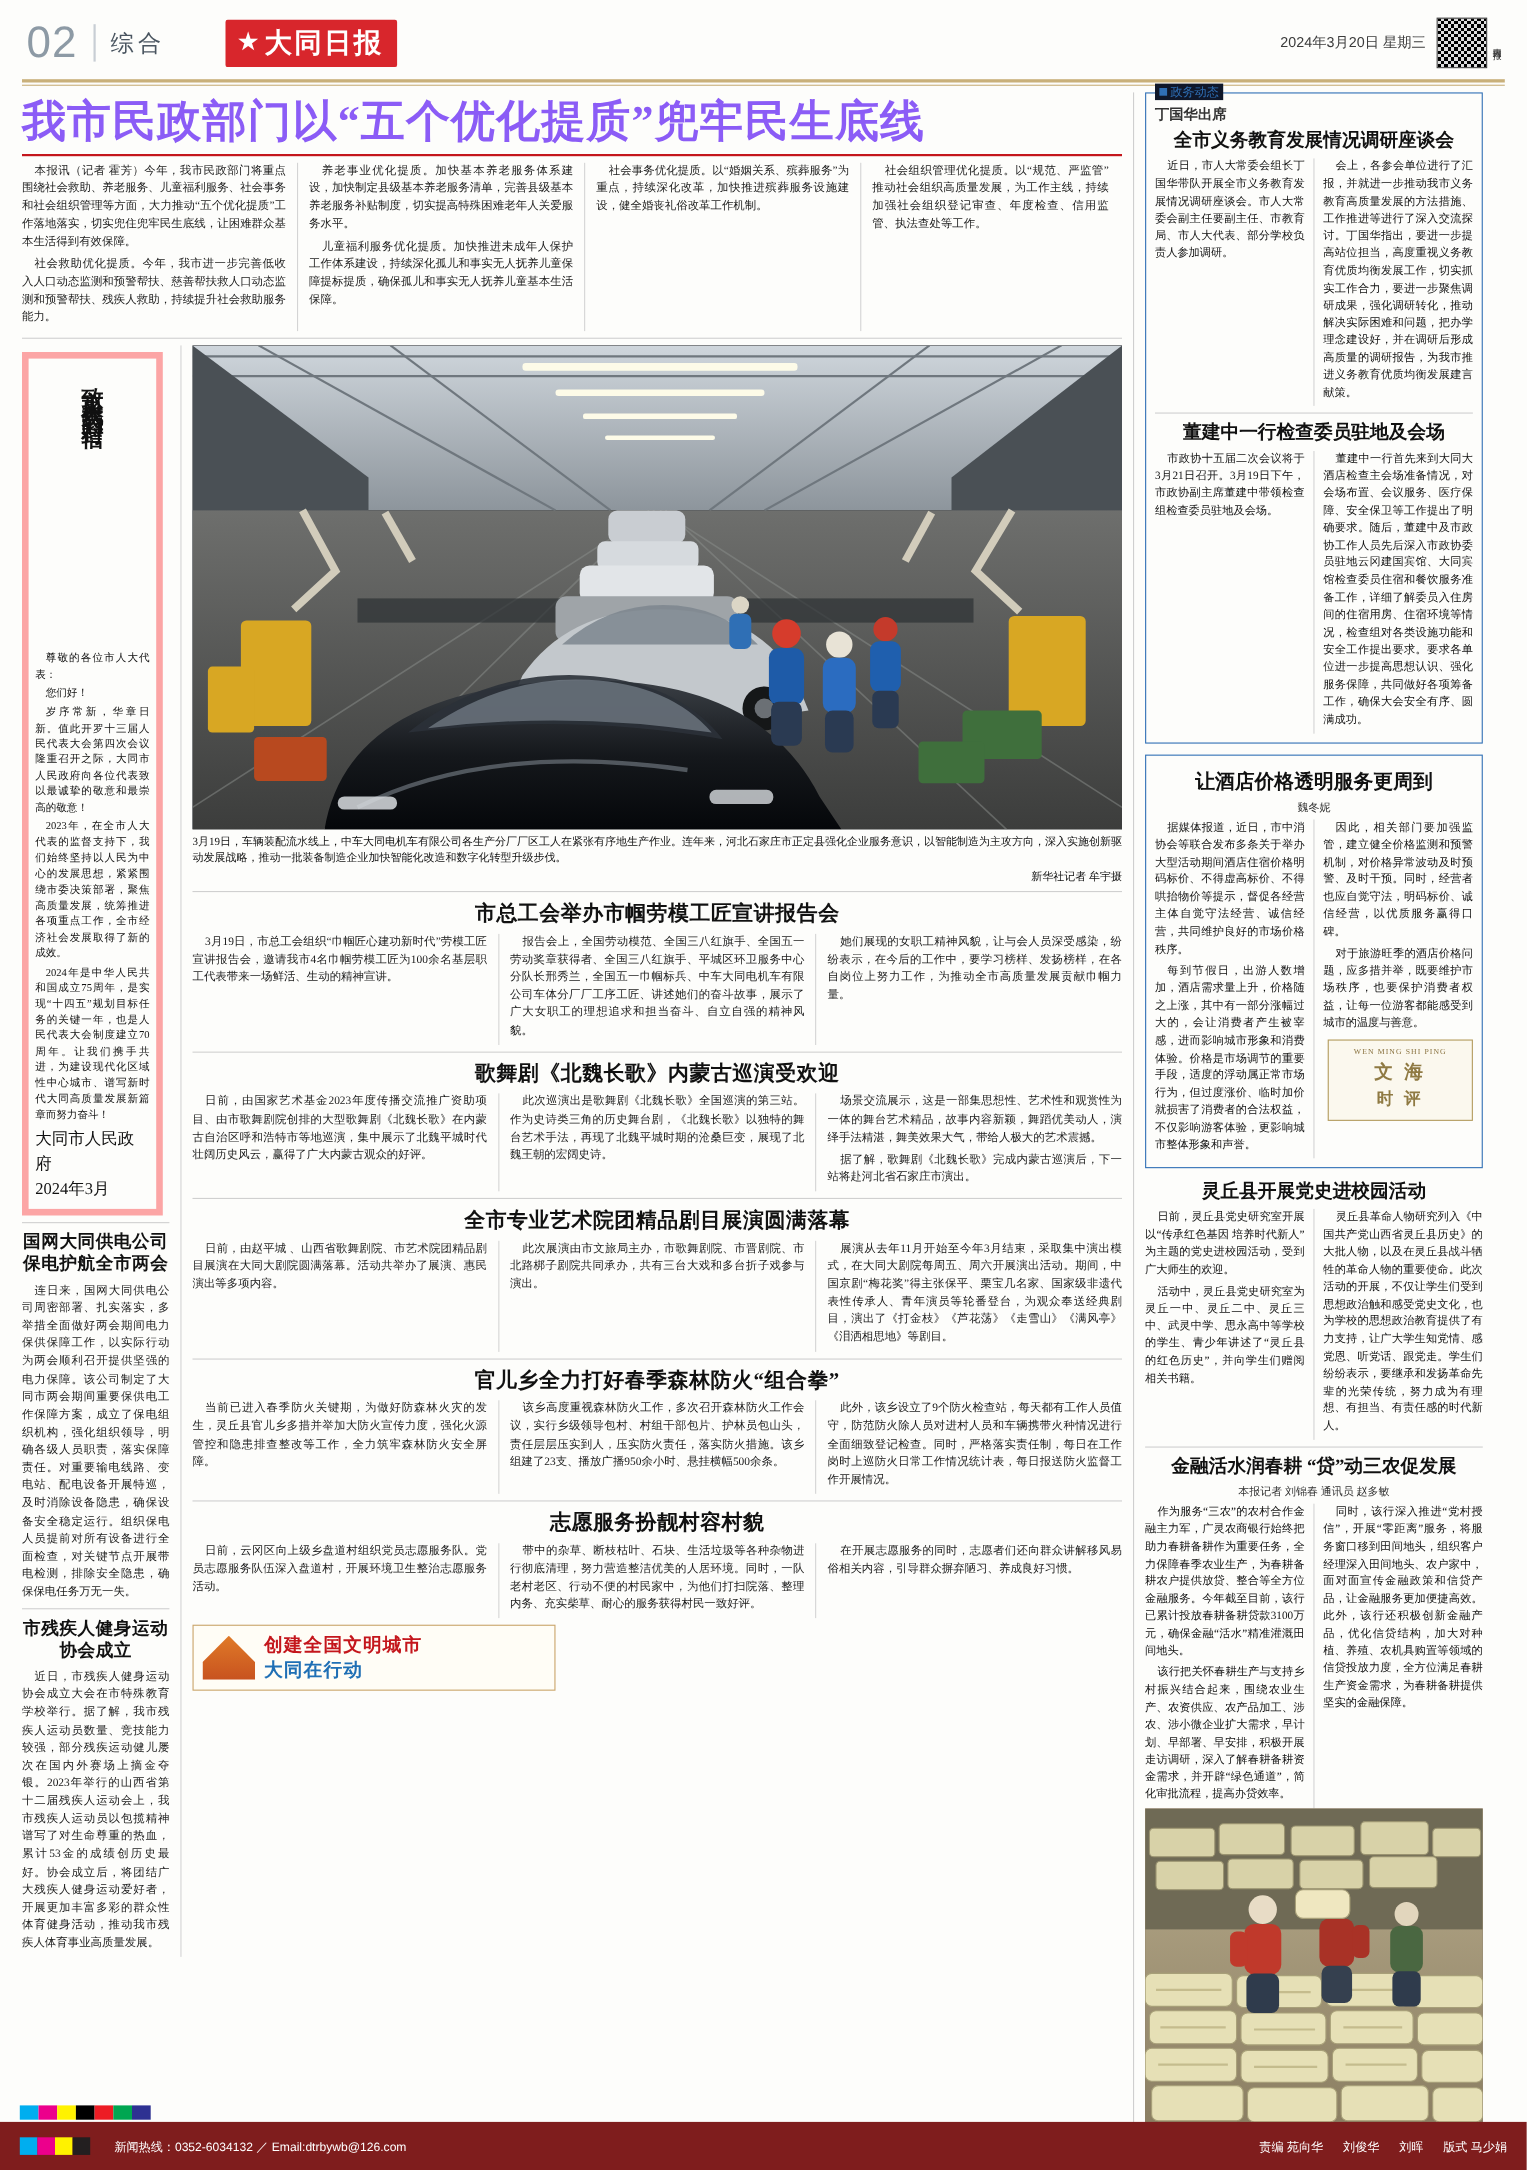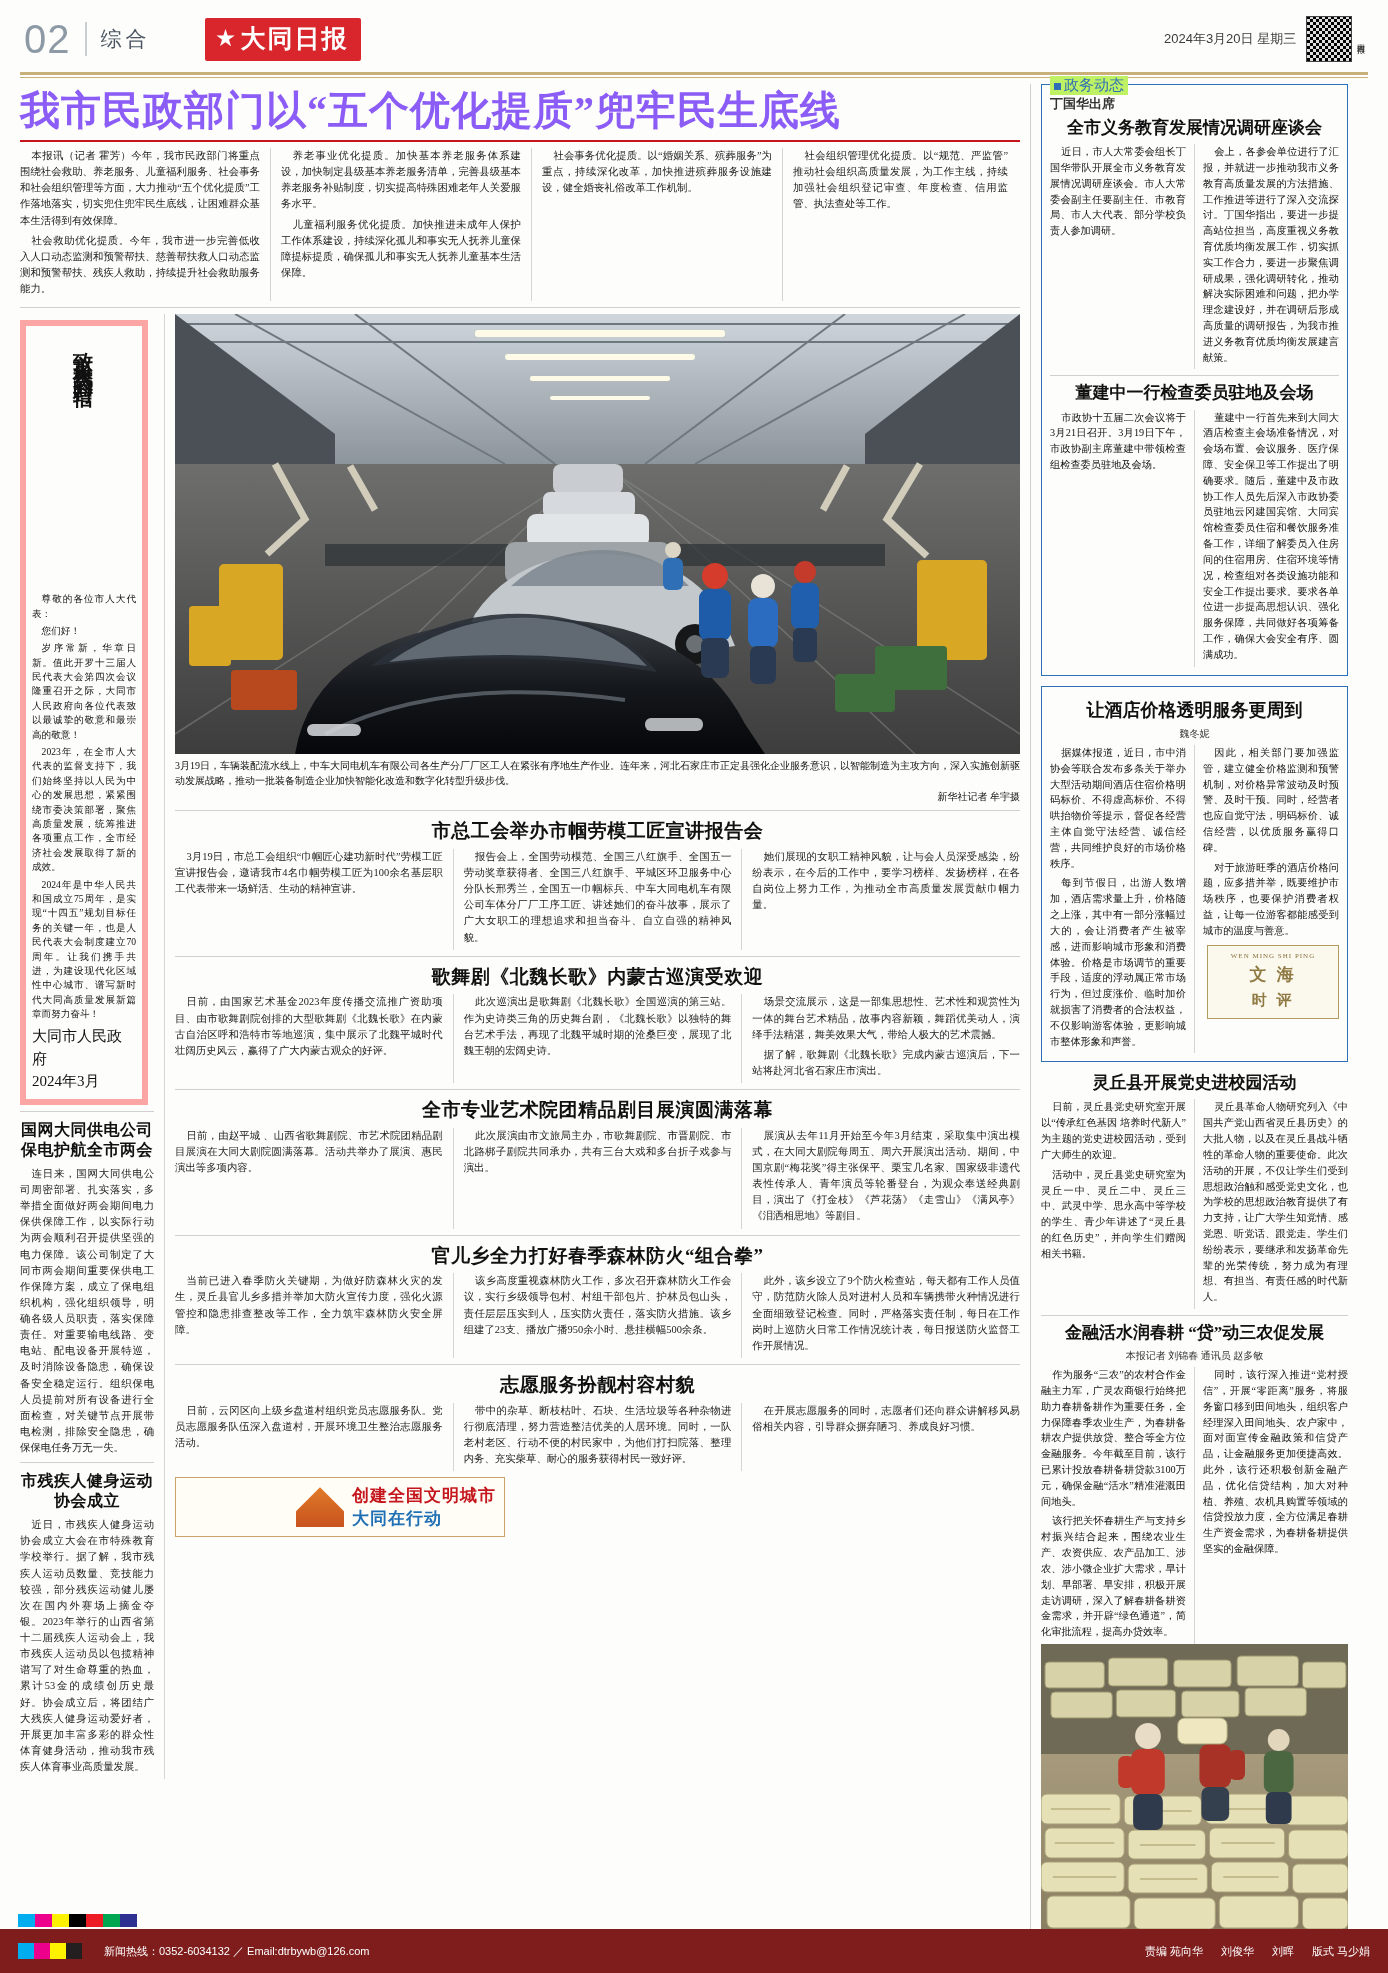--- a/index.html
+++ b/index.html
@@ -137,22 +137,22 @@
 
   
   .box {
     border:1px solid #2f6fb5;
     margin-bottom:10px;
     padding:6px 8px 8px 8px;
     position:relative;
   }
   .box-tag {
     position:absolute; top:-9px; left:8px;
-    background:#bef264; color:#2f6fb5;
-    font-size:15px; padding:0 4px;
+    background:#0f172a; color:#2f6fb5;
+    font-size:11px; padding:0 4px;
     font-family:Liberation Mono, monospace;
   }
   .box-tag .sq { display:inline-block;width:7px;height:7px;background:#2f6fb5;margin-right:3px;}
   .rbox-head { font-size:17px; font-weight:bold; text-align:center; line-height:1.3; margin:6px 0 5px 0;}
   .rbox-head.lg { font-size:18px; }
   .rsub { font-size:10px; text-align:center; margin-bottom:4px; color:#333;}
   .rcols { display:flex; gap:8px; }
   .rcol { font-size:10.2px; line-height:1.55; text-align:justify; }
   .rcol p { margin:0 0 4px 0; text-indent:1.1em; }
 
@@ -515,21 +515,21 @@
             <div class="col" style="width:272px;">
                 <p>带中的杂草、断枝枯叶、石块、生活垃圾等各种杂物进行彻底清理，努力营造整洁优美的人居环境。同时，一队老村老区、行动不便的村民家中，为他们打扫院落、整理内务、充实柴草、耐心的服务获得村民一致好评。</p>
               </div>
             <div class="vsep"></div>
             <div class="col" style="width:272px;">
                 <p>在开展志愿服务的同时，志愿者们还向群众讲解移风易俗相关内容，引导群众摒弃陋习、养成良好习惯。</p>
               </div>
           </div>
         </div>
 
-        <div class="civ-badge" style="width:330px;justify-content:flex-end;">
+        <div class="civ-badge" style="width:330px;">
           <div class="civ-icon"></div>
           <div>
             <div class="civ-text1">创建全国文明城市</div>
             <div class="civ-text2">大同在行动</div>
           </div>
         </div>
 
       </div>
     </div>
   </div>

